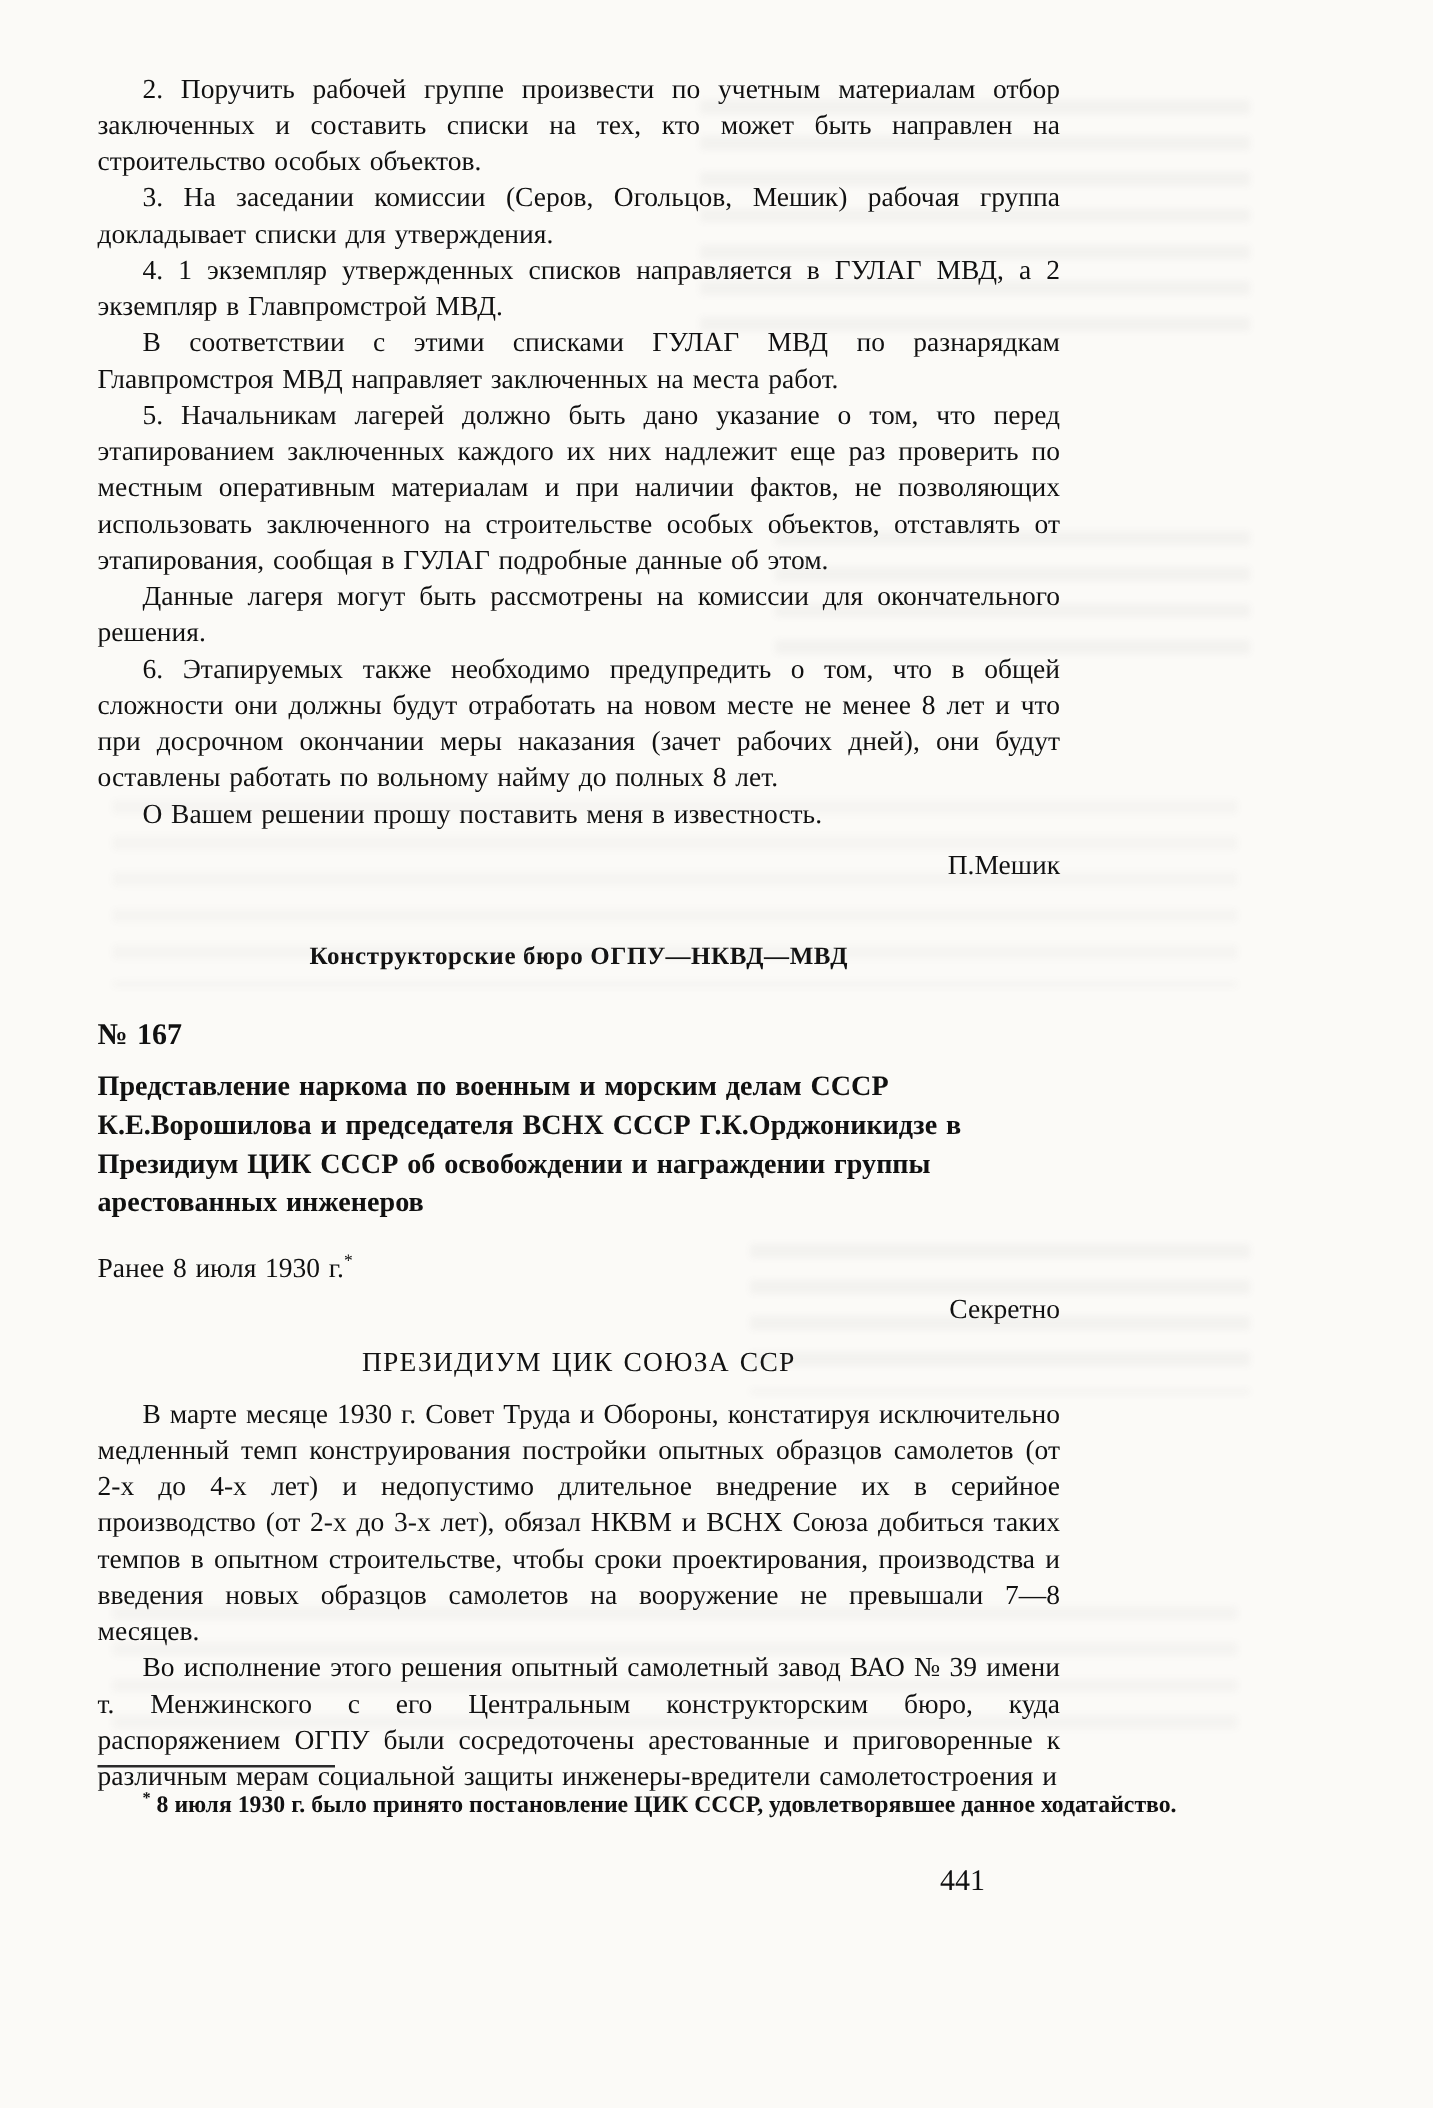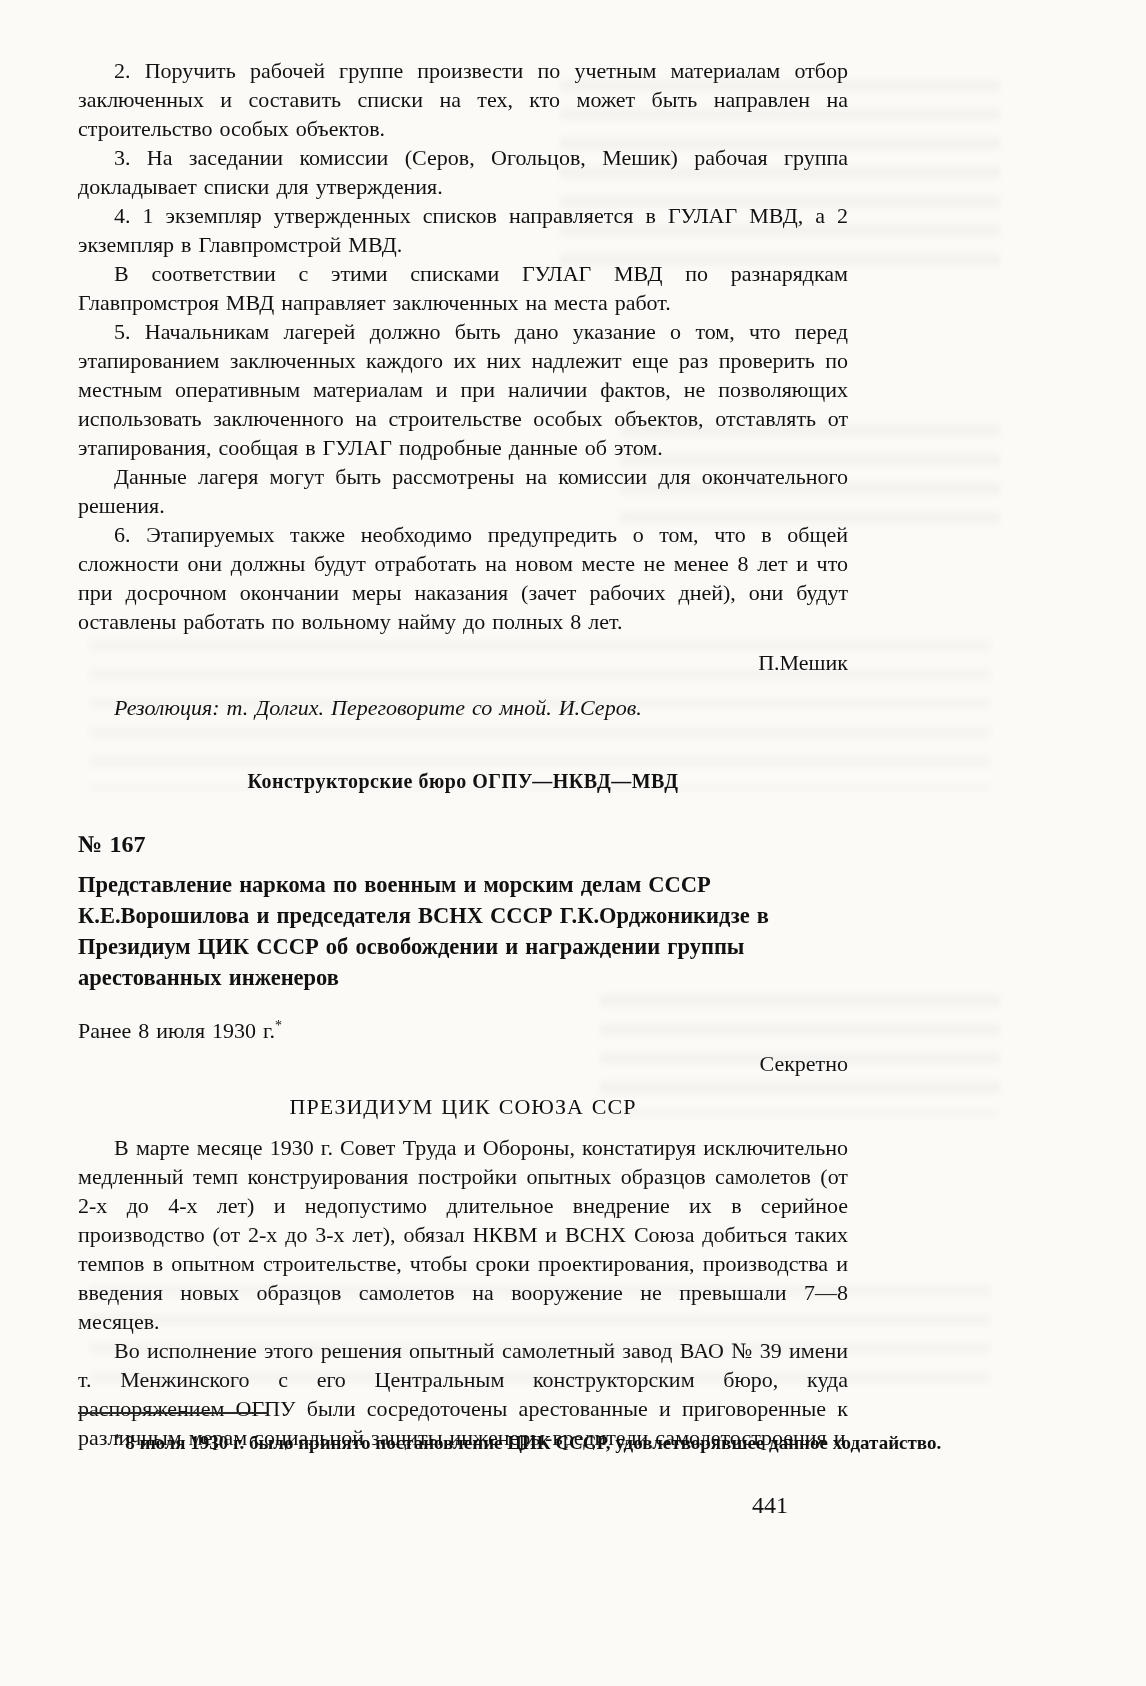--- a/index.html
+++ b/index.html
@@ -151,22 +151,22 @@
   <div class="bleed b5" aria-hidden="true"></div>
 
   <div class="body-text">
     <p>2. Поручить рабочей группе произвести по учетным материалам отбор заключенных и составить списки на тех, кто может быть направлен на строительство особых объектов.</p>
     <p>3. На заседании комиссии (Серов, Огольцов, Мешик) рабочая группа докладывает списки для утверждения.</p>
     <p>4. 1 экземпляр утвержденных списков направляется в ГУЛАГ МВД, а 2 экземпляр в Главпромстрой МВД.</p>
     <p>В соответствии с этими списками ГУЛАГ МВД по разнарядкам Главпромстроя МВД направляет заключенных на места работ.</p>
     <p>5. Начальникам лагерей должно быть дано указание о том, что перед этапированием заключенных каждого их них надлежит еще раз проверить по местным оперативным материалам и при наличии фактов, не позволяющих использовать заключенного на строительстве особых объектов, отставлять от этапирования, сообщая в ГУЛАГ подробные данные об этом.</p>
     <p>Данные лагеря могут быть рассмотрены на комиссии для окончательного решения.</p>
     <p>6. Этапируемых также необходимо предупредить о том, что в общей сложности они должны будут отработать на новом месте не менее 8 лет и что при досрочном окончании меры наказания (зачет рабочих дней), они будут оставлены работать по вольному найму до полных 8 лет.</p>
+    <p>О Вашем решении прошу поставить меня в известность.</p>
     <p class="signature">П.Мешик</p>
-    <p class="resolution">Резолюция: т. Долгих. Переговорите со мной. И.Серов.</p>
   </div>
 
   <h1 class="section-heading">Конструкторские бюро ОГПУ—НКВД—МВД</h1>
 
   <div class="doc">
     <p class="doc-number">№ 167</p>
     <p class="doc-title">Представление наркома по военным и морским делам СССР К.Е.Ворошилова и председателя ВСНХ СССР Г.К.Орджоникидзе в Президиум ЦИК СССР об освобождении и награждении группы арестованных инженеров</p>
     <p class="doc-date"><span>Ранее 8 июля 1930 г.</span><sup>*</sup></p>
     <p class="doc-class">Секретно</p>
     <p class="addressee">ПРЕЗИДИУМ ЦИК СОЮЗА ССР</p>

